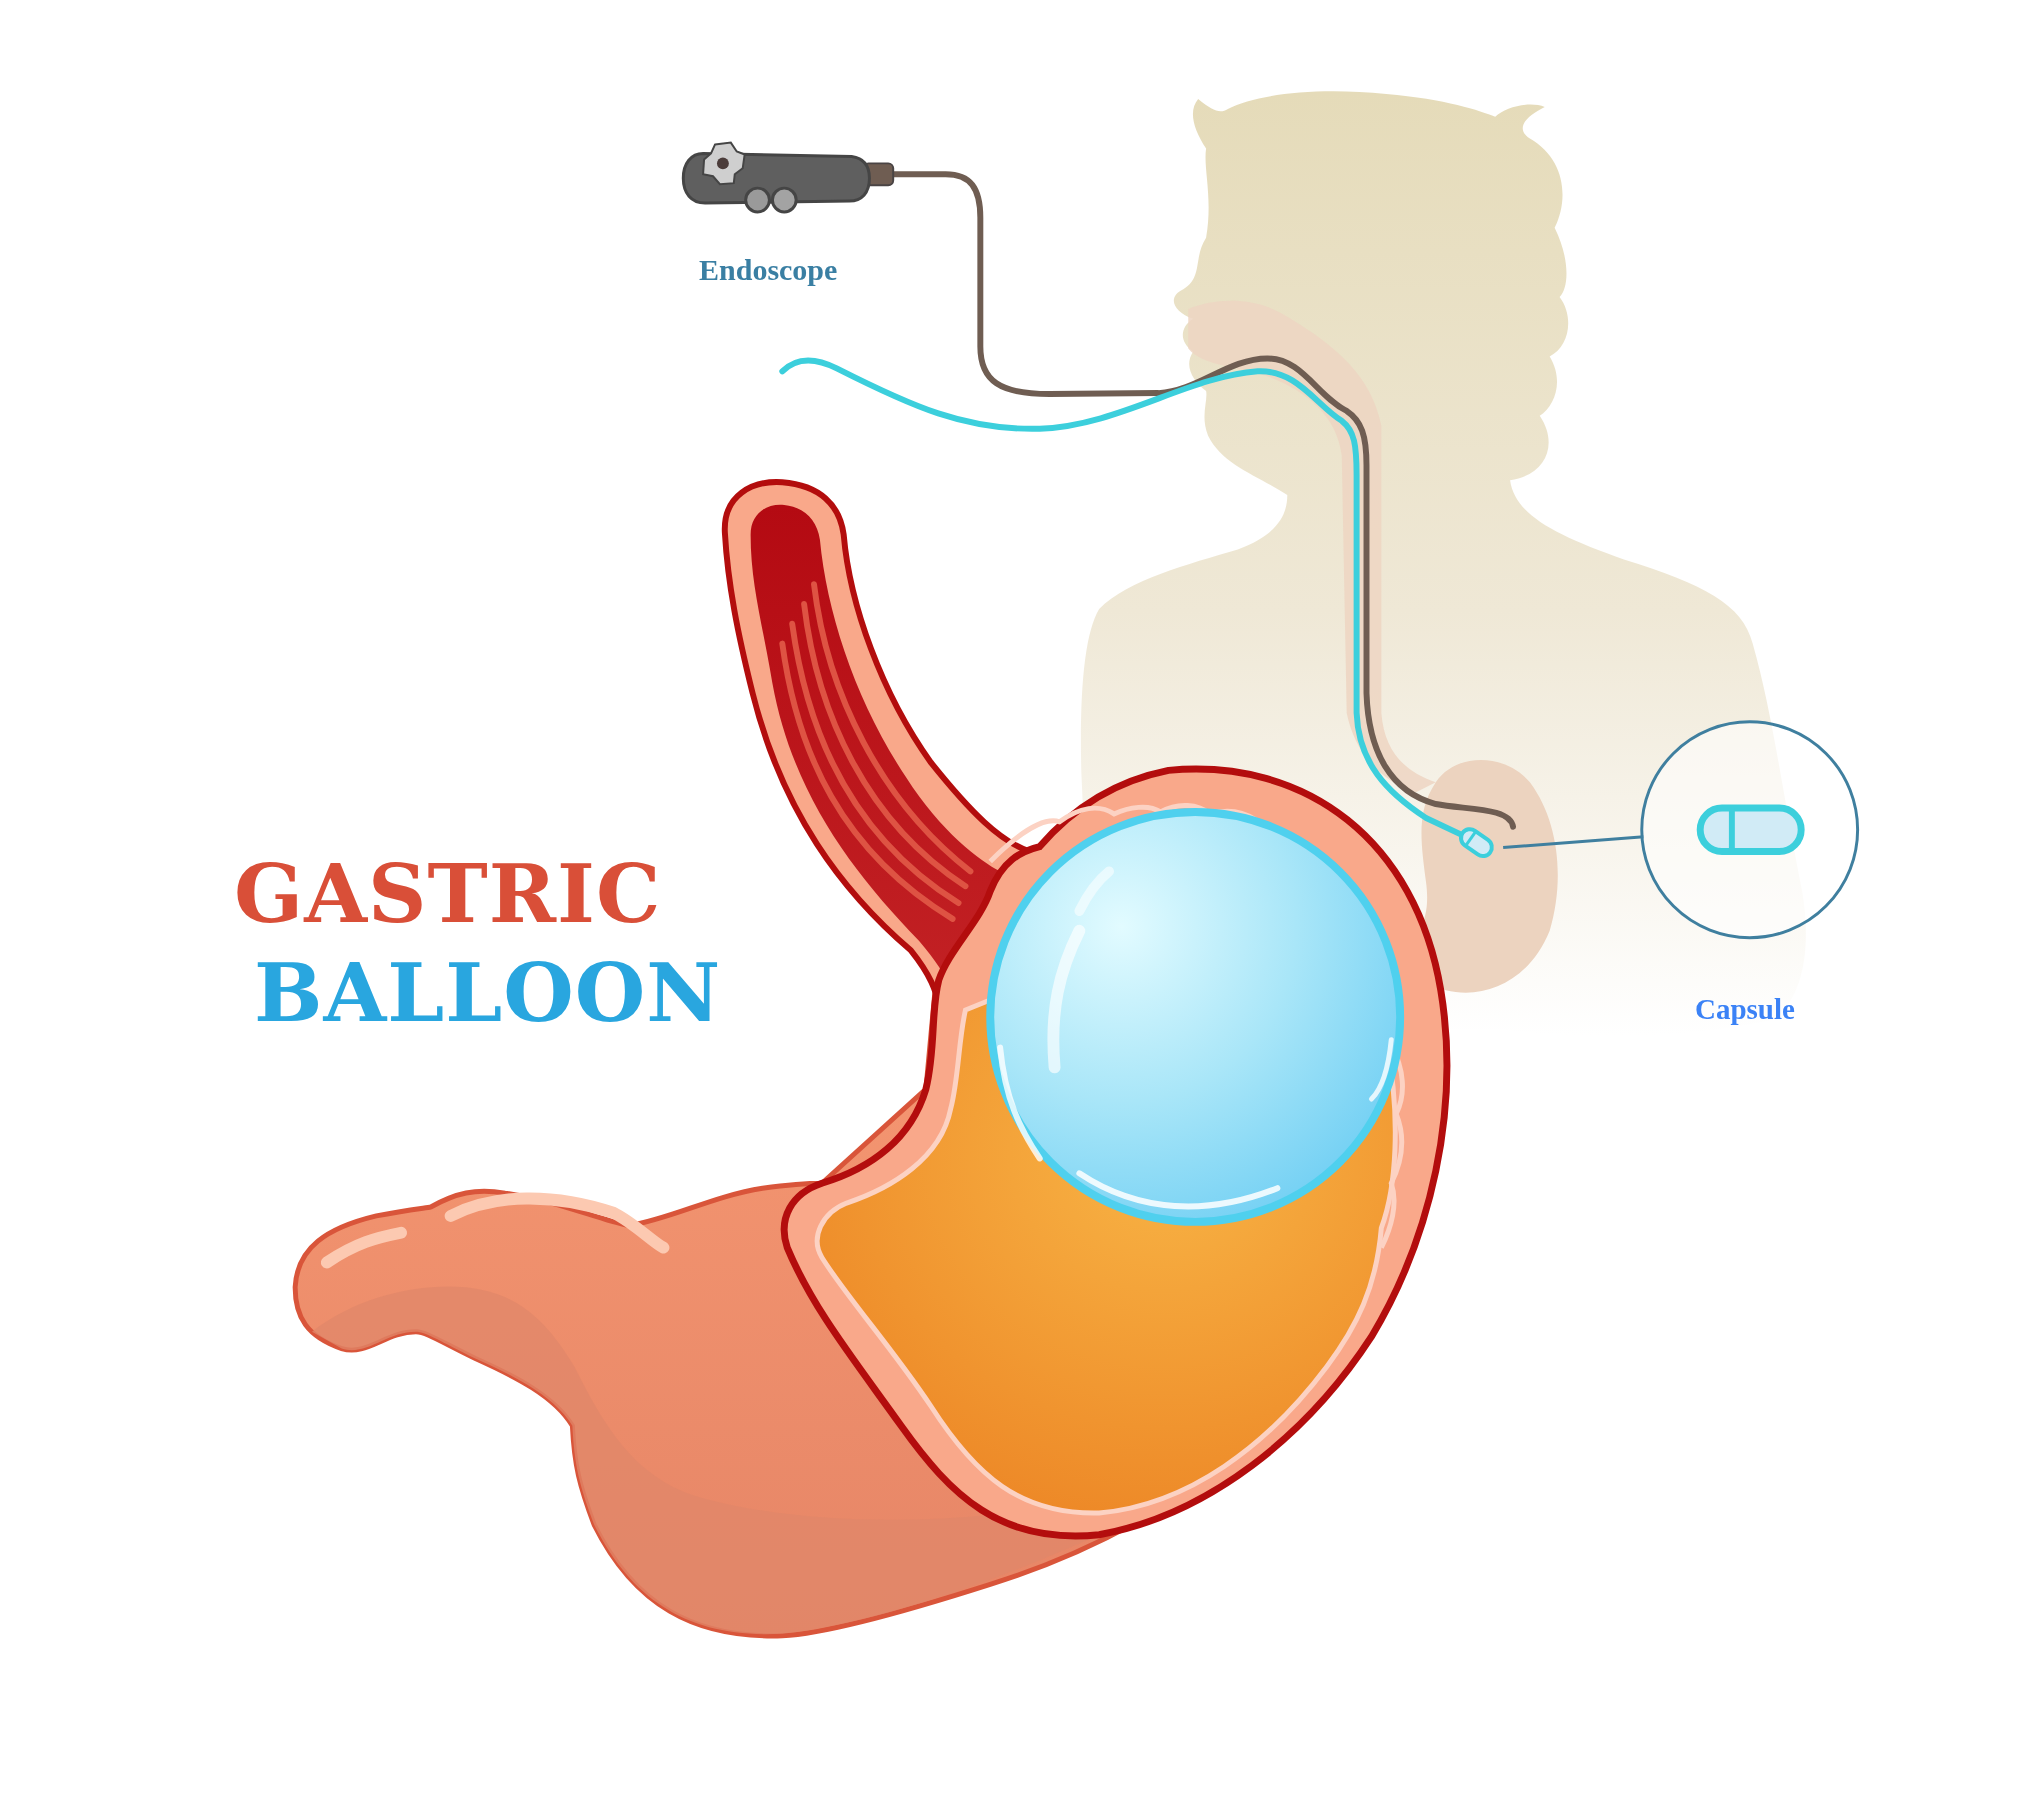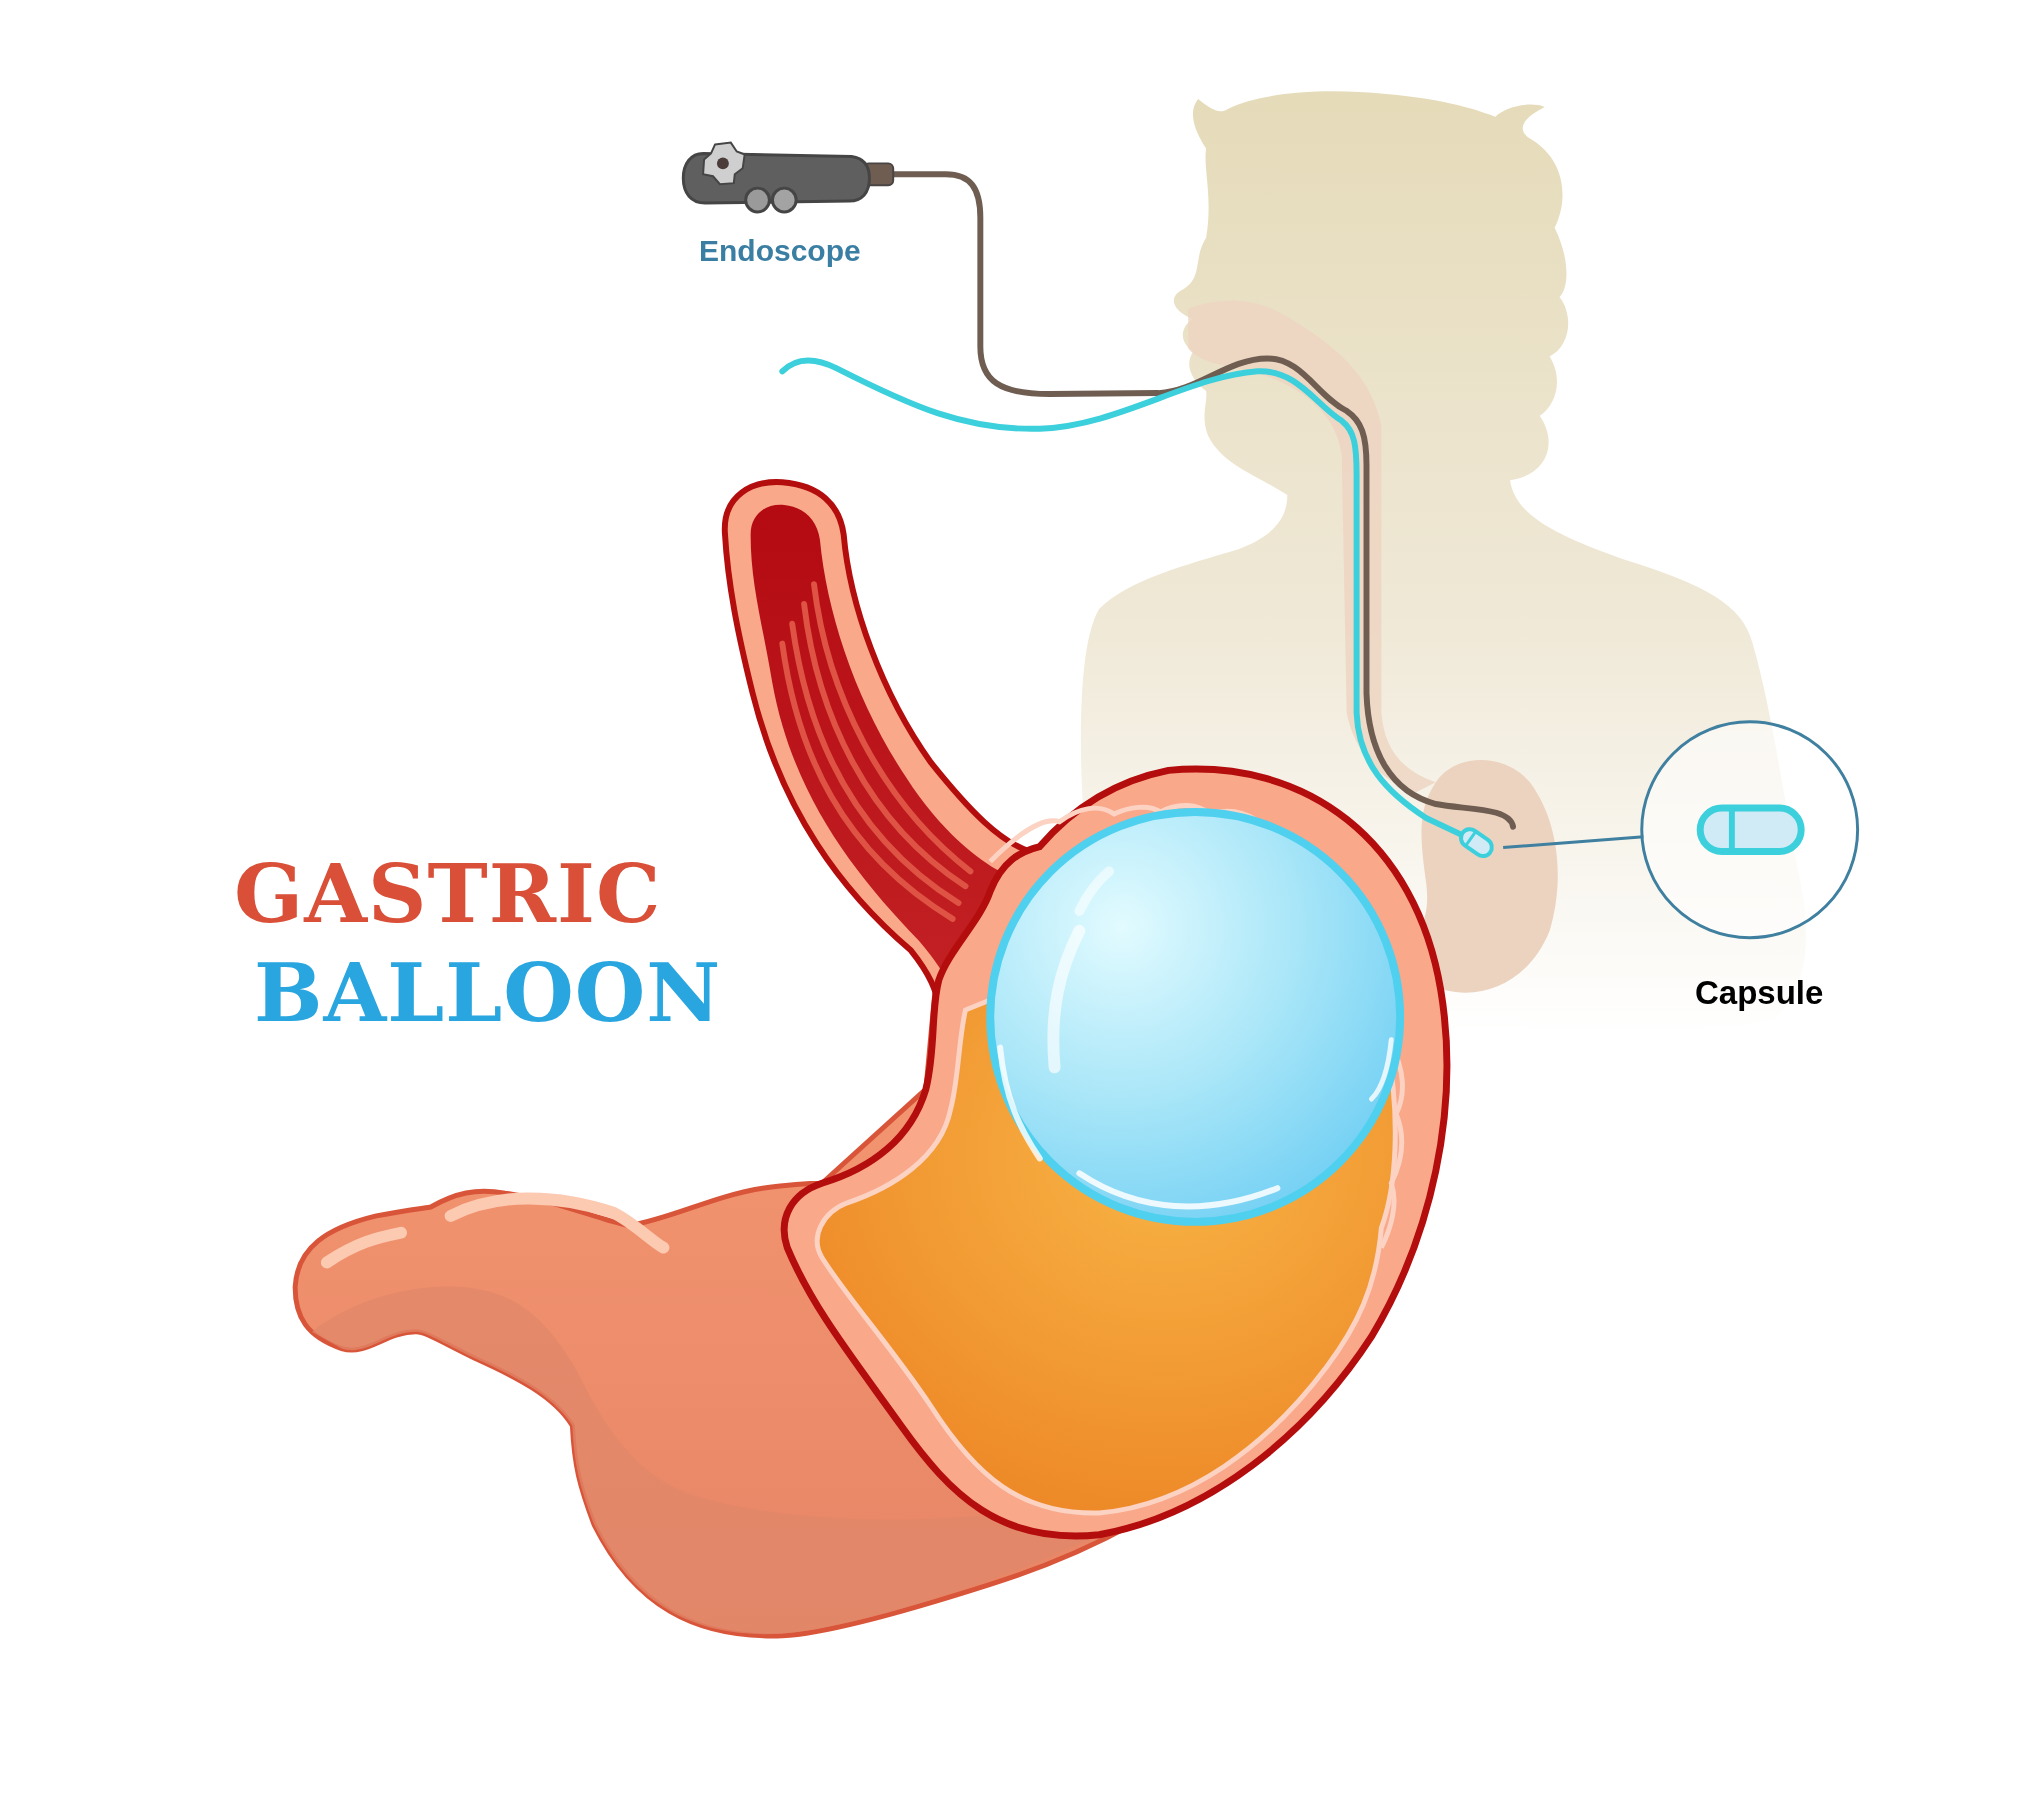--- a/index.html
+++ b/index.html
@@ -1,36 +1,37 @@
 <!DOCTYPE html>
 <html><head>
 <meta charset="utf-8">
 <style>
   html, body { margin: 0; padding: 0; background: #ffffff; }
   body { width: 2028px; height: 1812px; position: relative; overflow: hidden; }
   #scene { position: absolute; left: 0; top: 0; width: 2028px; height: 1812px; }
   .label {
     position: absolute;
-    font-family: Liberation Sans, sans-serif;
+    font-family: Liberation Serif, serif;
     font-weight: bold;
     white-space: nowrap;
     line-height: 1;
+    margin-top: 19px;
   }
   .title-line {
     position: absolute;
     font-family: "DejaVu Serif", serif;
     font-weight: bold;
     line-height: 1;
     white-space: nowrap;
     letter-spacing: 1px;
   }
   #title-1 { left: 234px; top: 853px; font-size: 81px; color: #d94f38; text-align: center; }
   #title-2 { left: 216px; top: 952px; font-size: 81px; color: #29a6df; margin-left: 38px; }
   #lbl-endoscope { left: 699px; top: 236px; font-size: 30px; color: #3a7fa3; }
-  #lbl-capsule { left: 1695px; top: 976px; font-size: 33px; color: #000000; }
+  #lbl-capsule { left: 1695px; top: 976px; font-size: 29px; color: #3b82f6; }
 </style>
 </head>
 <body>
 
 <svg id="scene" viewBox="0 0 2048 1830" xmlns="http://www.w3.org/2000/svg">
   <defs>
     <linearGradient id="silGrad" x1="0" y1="0" x2="0" y2="1">
       <stop offset="0" stop-color="#e5dbb9"></stop>
       <stop offset="0.55" stop-color="#efe8d6"></stop>
       <stop offset="1" stop-color="#ffffff"></stop>

